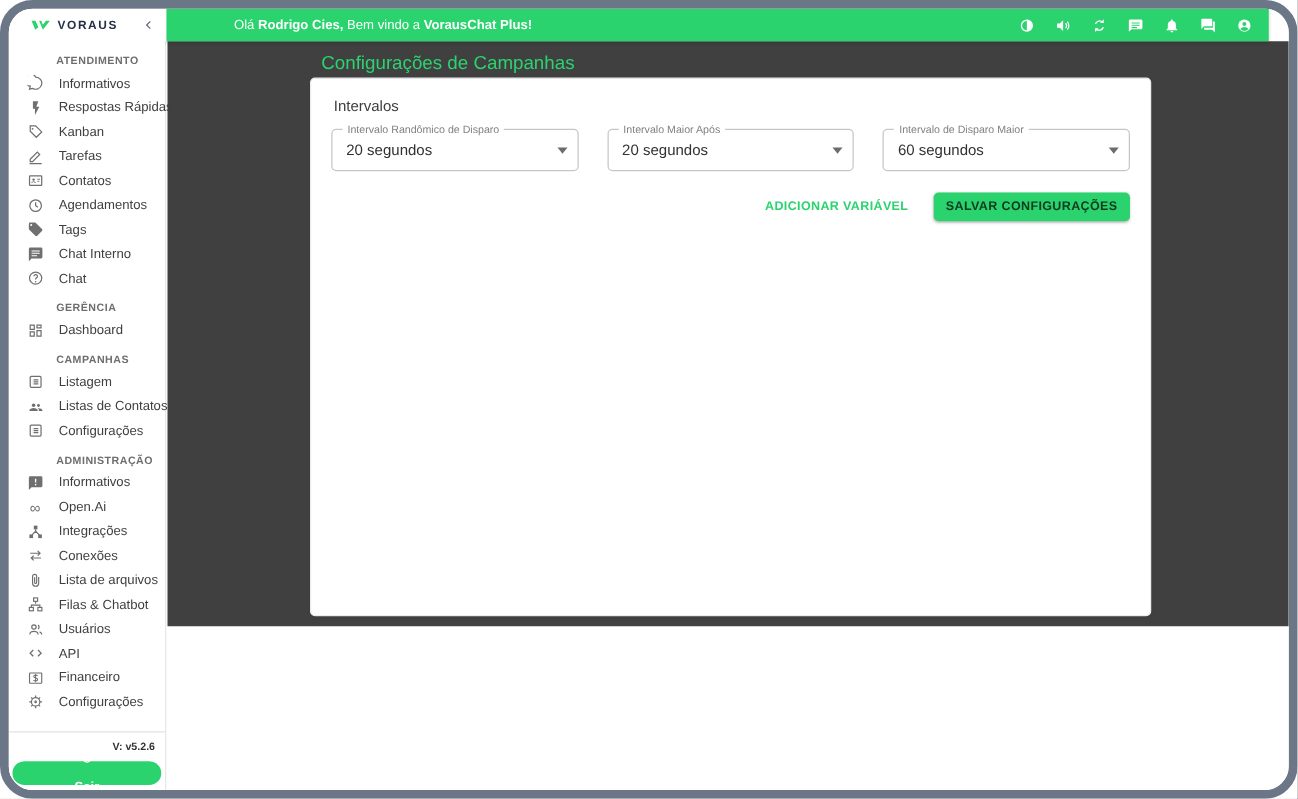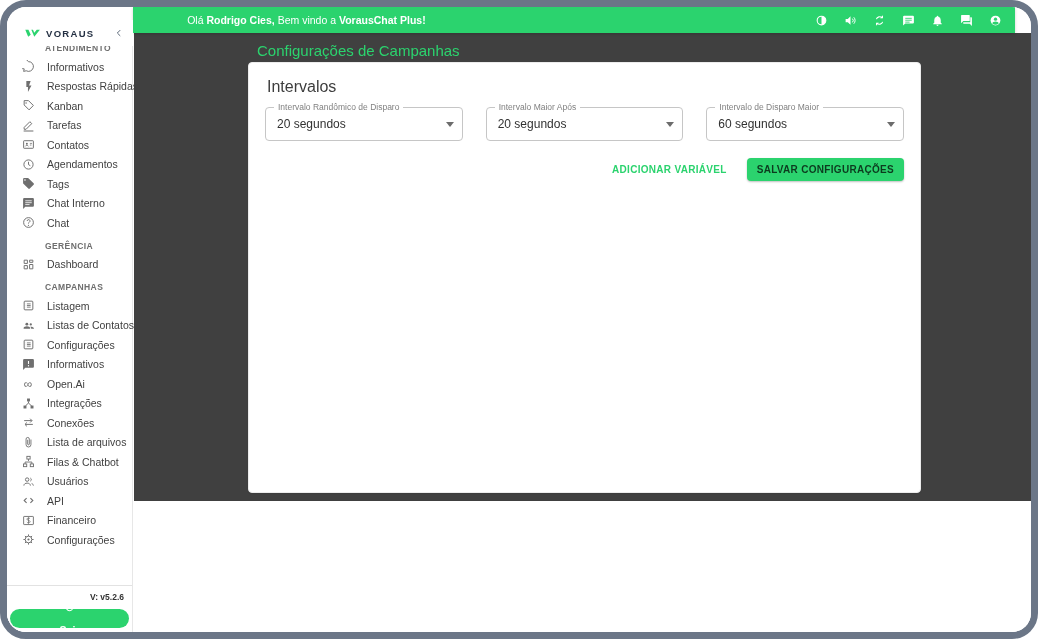--- a/index.html
+++ b/index.html
@@ -12,21 +12,21 @@
   .topbar{position:absolute;left:126px;top:0;right:16px;height:26px;background:var(--accent,#2bd36e);
     display:flex;align-items:center;justify-content:space-between;padding:0 12px 0 25px;
     box-shadow:0 1px 3px rgba(0,0,0,.18);z-index:3;}
   .greeting{color:#fff;font-size:10.5px;white-space:pre;}
   .greeting b{font-weight:700;}
   .topbar-icons{display:flex;align-items:center;gap:14px;}
   .tb-btn{width:15px;height:15px;display:flex;align-items:center;justify-content:center;cursor:pointer;background:none;border:none;padding:0;}
   .tb-btn svg{width:13px;height:13px;display:block;}
 
   
-  .logo-strip{position:absolute;left:0;top:13px;width:126px;height:26px;background:#fff;z-index:4;
+  .logo-strip{position:absolute;left:0;top:0;width:126px;height:26px;background:#fff;z-index:4;
     display:flex;align-items:center;padding-left:17px;box-sizing:border-box;}
   .logo-ic svg{width:17px;height:11px;display:block;margin-right:5px;}
   .brand{font-size:9.5px;font-weight:700;letter-spacing:1.3px;color:#243043;}
   .collapse{position:absolute;right:7px;top:6px;width:14px;height:14px;border:none;background:none;padding:0;cursor:pointer;color:#5b6878;}
   .collapse svg{width:10px;height:10px;}
 
   
   .sidebar{position:absolute;left:0;top:26px;bottom:0;width:126px;background:#fff;border-right:1px solid #e7e7e7;
     box-sizing:border-box;display:flex;flex-direction:column;z-index:2;}
   .nav{padding-top:2px;}
@@ -41,21 +41,21 @@
   .logout-btn{margin:2px 3px 0 3px;height:19px;border:none;border-radius:13px;background:var(--accent,#2bd36e);
     color:#fff;display:flex;align-items:center;justify-content:center;gap:9px;font-size:10.5px;font-weight:600;
     width:calc(100% - 6px);cursor:pointer;font-family:inherit;flex-direction:column;}
   .logout-btn svg{width:11px;height:11px;}
 
   
   .main{position:absolute;left:127px;top:26px;right:0;height:468px;background:#404040;}
   .page-title{position:absolute;left:123px;top:9px;font-size:15px;font-weight:500;color:var(--accent,#2bd36e);}
   .card{position:absolute;left:114px;top:29px;width:673px;height:431px;background:#fff;border:1px solid #ececec;
     border-radius:4px;box-shadow:0 1px 2px rgba(0,0,0,.05);box-sizing:border-box;padding:13px 16px;}
-  .card-sec-title{font-size:16px;color:#3d3d3d;margin:2px 0 11px 2px;}
+  .card-sec-title{font-size:12px;color:#3d3d3d;margin:2px 0 11px 2px;}
   .selects{display:flex;gap:23px;}
   .sel{position:relative;flex:1;height:34px;border:1px solid #c6c6c6;border-radius:4px;background:#fff;
     display:flex;align-items:center;padding:0 24px 0 11px;cursor:pointer;box-sizing:border-box;}
   .sel-label{position:absolute;top:-6px;left:8px;background:#fff;padding:0 4px;font-size:8.5px;color:#818181;white-space:nowrap;}
   .sel-value{font-size:12px;color:#313131;}
   .sel-caret{position:absolute;right:8px;top:14px;width:0;height:0;border-left:4px solid transparent;
     border-right:4px solid transparent;border-top:5px solid #6c6c6c;}
   .actions{display:flex;justify-content:flex-end;align-items:center;gap:14px;margin-top:17px;}
   .btn-text{background:none;border:none;color:var(--accent,#2bd36e);font-size:10px;font-weight:700;
     letter-spacing:.3px;cursor:pointer;padding:5px 6px;font-family:inherit;}
@@ -292,20 +292,21 @@
               <span class="nav-ic">
                 <span>
                   <svg viewBox="0 0 24 24">
                     <rect x="4" y="4" width="16" height="16" rx="1.5" fill="none" stroke="currentColor" stroke-width="1.8"></rect>
                     <path d="M9 9h7M9 12h7M9 15h7M7 9h.2M7 12h.2M7 15h.2" stroke="currentColor" stroke-width="1.6"></path>
                   </svg>
                 </span>
               </span>
               <span class="nav-label">Configurações</span>
             </div>
+            <div class="sec-label">ADMINISTRAÇÃO</div>
             <div class="nav-item">
               <span class="nav-ic">
                 <span>
                   <svg viewBox="0 0 24 24">
                     <path d="M20 2H4a2 2 0 0 0-2 2v18l4-4h14a2 2 0 0 0 2-2V4a2 2 0 0 0-2-2z" fill="currentColor"></path>
                     <path d="M12 5.5v5.5" stroke="#fff" stroke-width="2"></path>
                     <circle cx="12" cy="14.3" r="1.2" fill="#fff"></circle>
                   </svg>
                 </span>
               </span>

